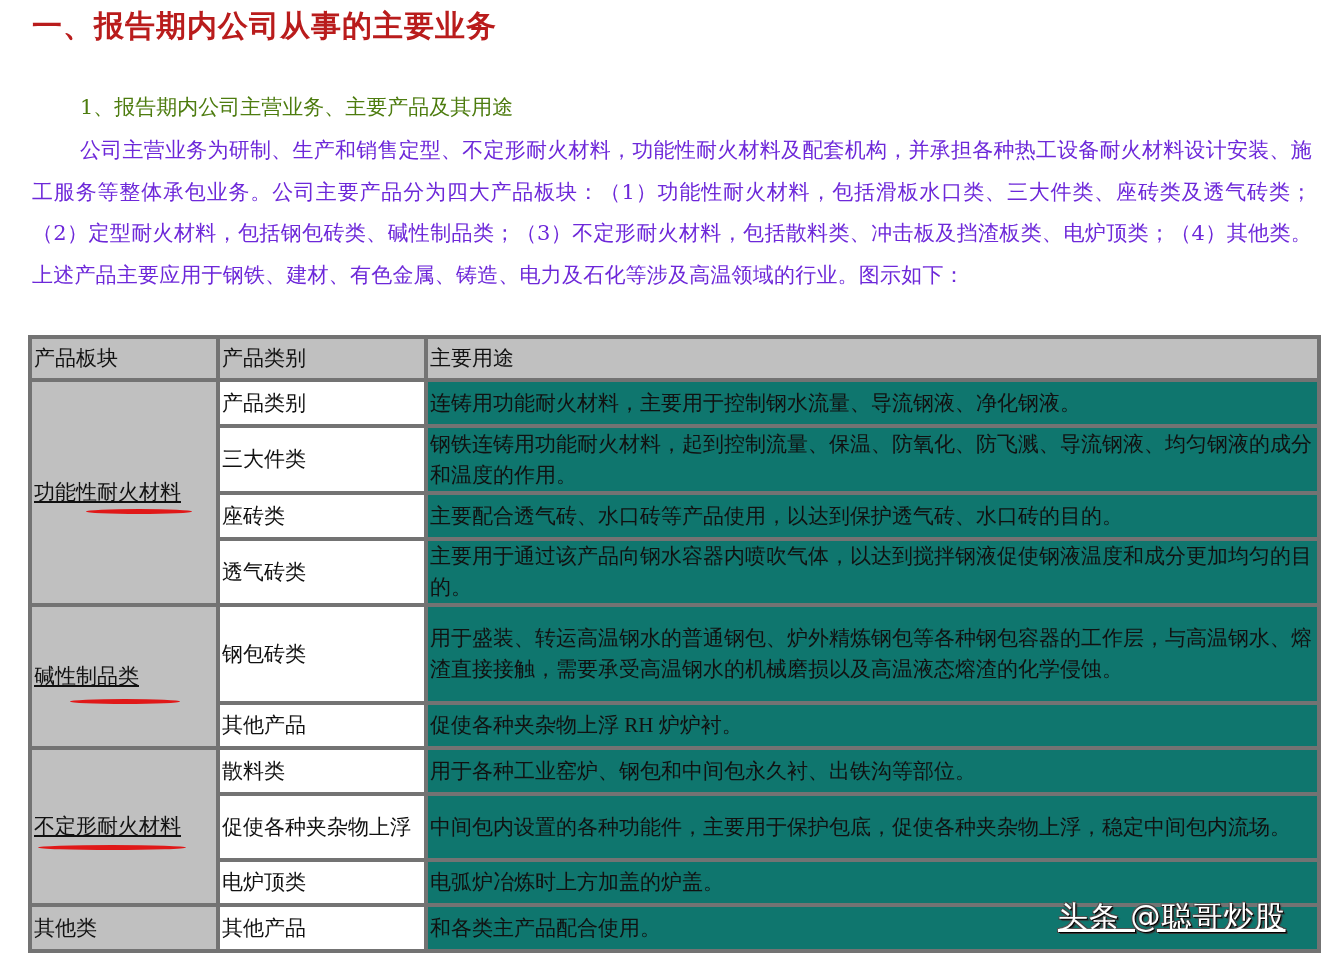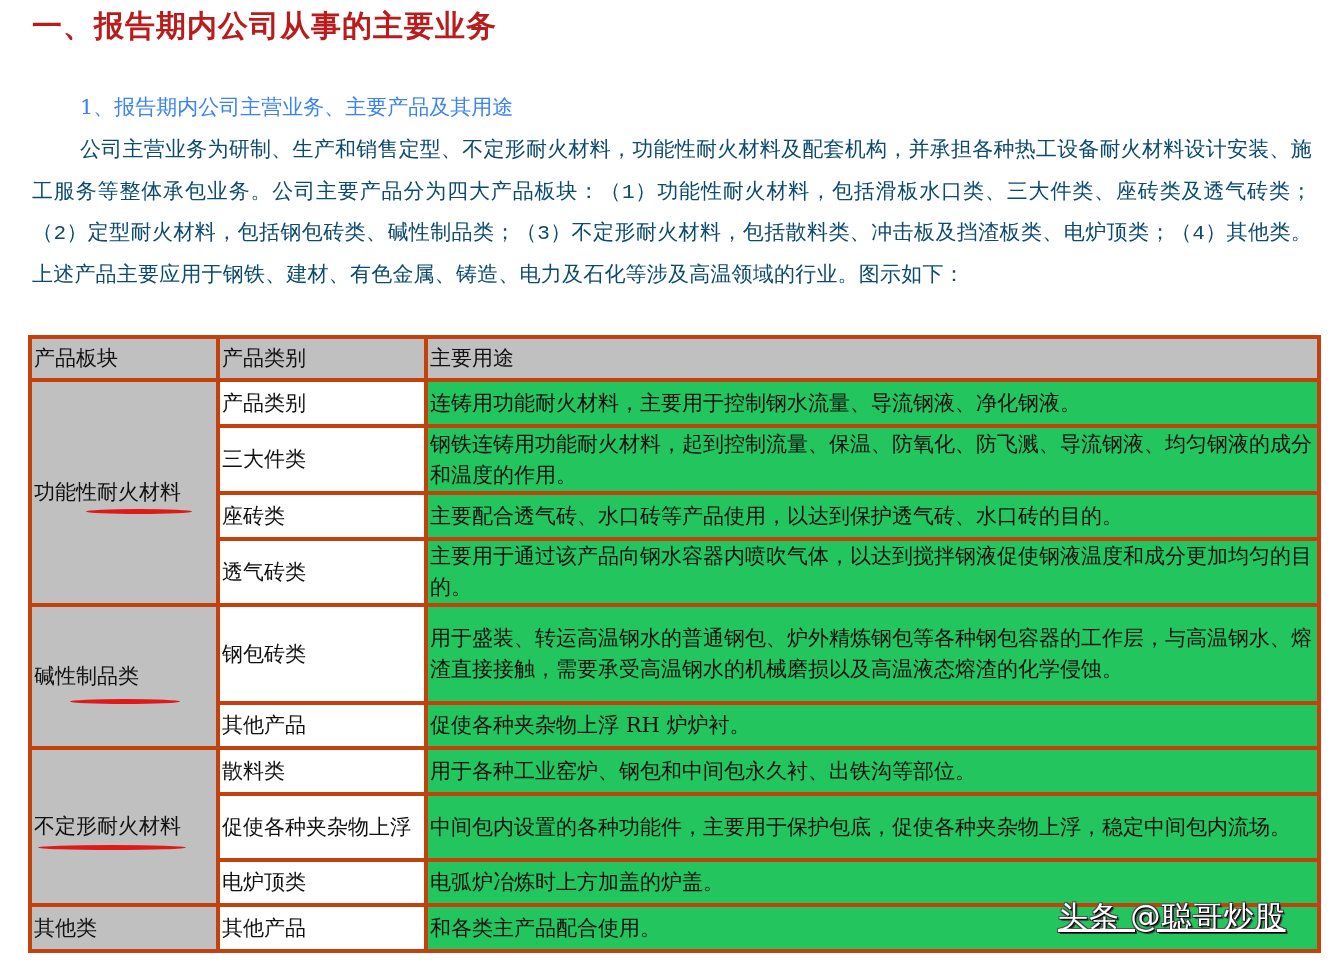--- a/index.html
+++ b/index.html
@@ -9,45 +9,45 @@
     color: #111; position: relative;
   }
   .h1 {
     position: absolute; left: 32px; top: 4px;
     font-family: "DejaVu Sans", "Liberation Sans", sans-serif;
     font-weight: bold; font-size: 30px; letter-spacing: 1px; color: #b91c1c;
     line-height: 44px;
   }
   .h2 {
     position: absolute; left: 80px; top: 92px;
-    font-size: 21px; line-height: 30px; color: #3b82f6;
+    font-size: 21px; line-height: 30px; color: #4d7c0f;
   }
   .para {
     position: absolute; left: 32px; top: 130px; width: 1280px;
-    font-size: 21px; line-height: 41.5px; color: #0c4a6e;
-    text-indent: 48px; text-align: justify; letter-spacing: 0.2px; font-family: Liberation Mono, monospace;
+    font-size: 21px; line-height: 41.5px; color: #6d28d9;
+    text-indent: 48px; text-align: justify; letter-spacing: 0.2px;
   }
   table.main {
     position: absolute; left: 28px; top: 335px; width: 1289px;
     border-collapse: collapse; table-layout: fixed;
     font-size: 21px; color: #111;
   }
   table.main td, table.main th {
-    border: 4px solid #c2410c; padding: 0 2px; vertical-align: middle;
+    border: 4px solid #737373; padding: 0 2px; vertical-align: middle;
     font-weight: normal; text-align: left; line-height: 31px;
   }
   table.main th { background: #c0c0c0; height: 39px; }
   td.seg { background: #c0c0c0; position: relative; }
   td.cat { background: #fff; }
-  td.use { background: #22c55e; text-align: justify; }
+  td.use { background: #0f766e; text-align: justify; font-family: Liberation Serif, serif; }
   .underline-mark {
     position: absolute; height: 0; border-bottom: 5px solid #e01818;
     border-radius: 50%;
   }
-  .segtxt { position: relative; display: inline-block; }
+  .segtxt { position: relative; display: inline-block; text-decoration: underline; }
   .watermark {
     position: absolute; left: 1058px; top: 897px;
     font-family: "DejaVu Sans", "Liberation Sans", sans-serif;
     font-size: 30px; color: #fff; letter-spacing: 1px;
     text-shadow: 1px 1px 0 #000, -1px -1px 0 #555, 2px 2px 1px #333, -1px 1px 0 #444, 1px -1px 0 #444;
     text-decoration: underline;
   }
 </style>
 </head>
 <body>

